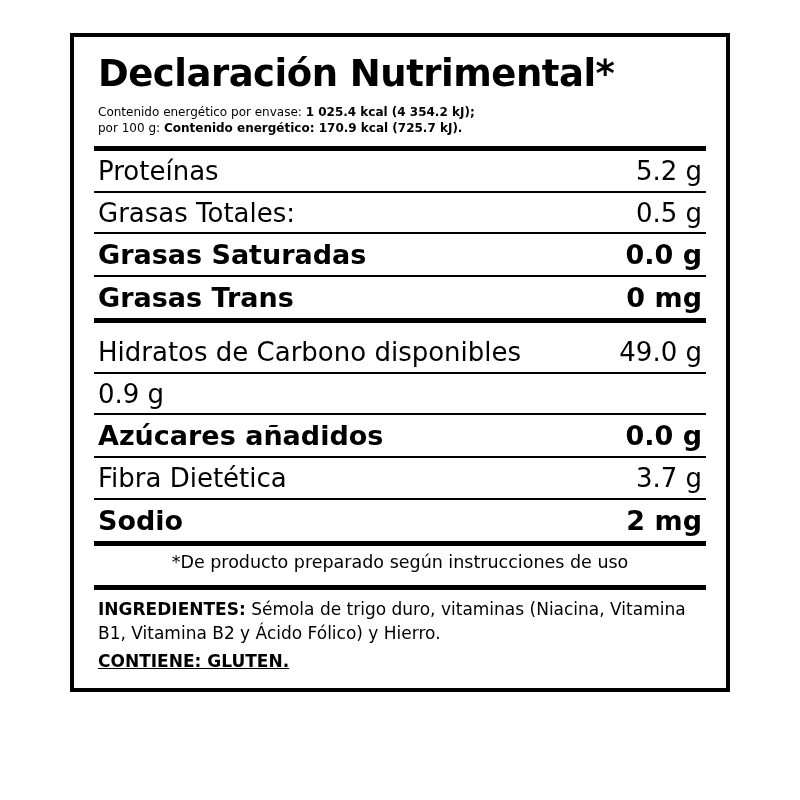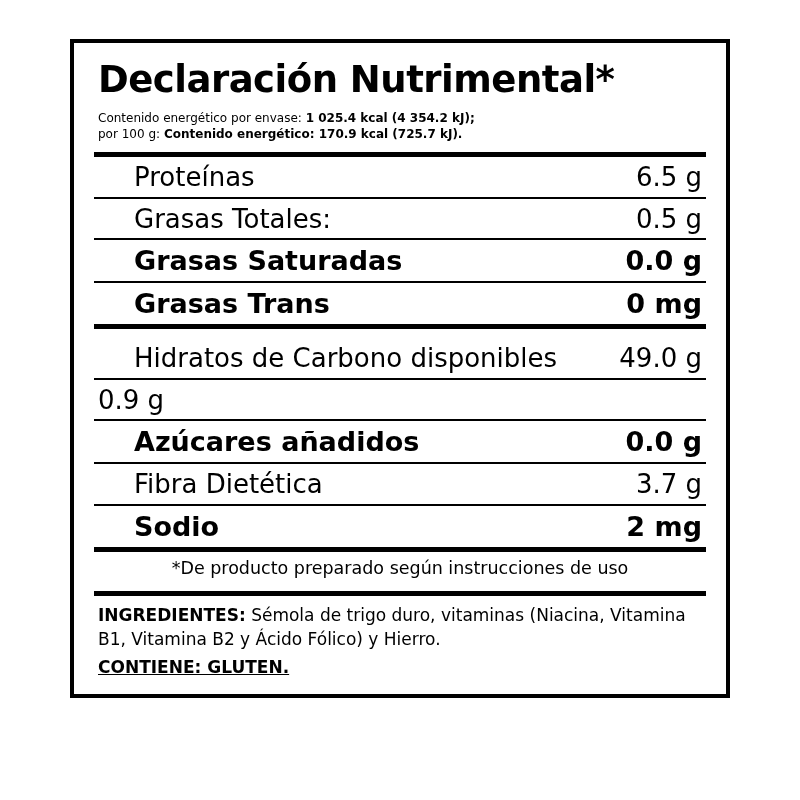--- a/index.html
+++ b/index.html
@@ -10,21 +10,21 @@
   body {
     width: 800px;
     height: 800px;
     font-family: "DejaVu Sans", sans-serif;
     color: #000000;
     overflow: hidden;
   }
   .panel {
     position: absolute;
     left: 70px;
-    top: 39px;
+    top: 33px;
     width: 660px;
     box-sizing: border-box;
     border: 4px solid #000000;
     background: #ffffff;
     padding: 10px 20px 8px 20px;
   }
   .title {
     font-size: 37px;
     font-weight: bold;
     letter-spacing: -0.5px;
@@ -56,21 +56,20 @@
     font-size: 26px;
     line-height: 1.18;
     white-space: nowrap;
   }
   .row.bold {
     font-weight: bold;
     font-size: 27px;
   }
   .row .name {
     text-align: center;
-    margin-left: 36px;
   }
   .row .val {
     text-align: right;
     padding-right: 2px;
   }
   .gap {
     height: 9px;
   }
   .footnote {
     text-align: center;
@@ -103,21 +102,21 @@
 
   <div class="energy">
     <span>Contenido energético por envase: </span><span class="b">1 025.4 kcal (4 354.2 kJ);</span><br>
     <span>por 100 g: </span><span class="b">Contenido energético: 170.9 kcal (725.7 kJ).</span>
   </div>
 
   <div class="rule-thick"></div>
 
   <div class="row">
     <span class="name">Proteínas</span>
-    <span class="val">6.5 g</span>
+    <span class="val">5.2 g</span>
   </div>
   <div class="rule-thin"></div>
 
   <div class="row">
     <span class="name">Grasas Totales:</span>
     <span class="val">0.5 g</span>
   </div>
   <div class="rule-thin"></div>
 
   <div class="row bold">

